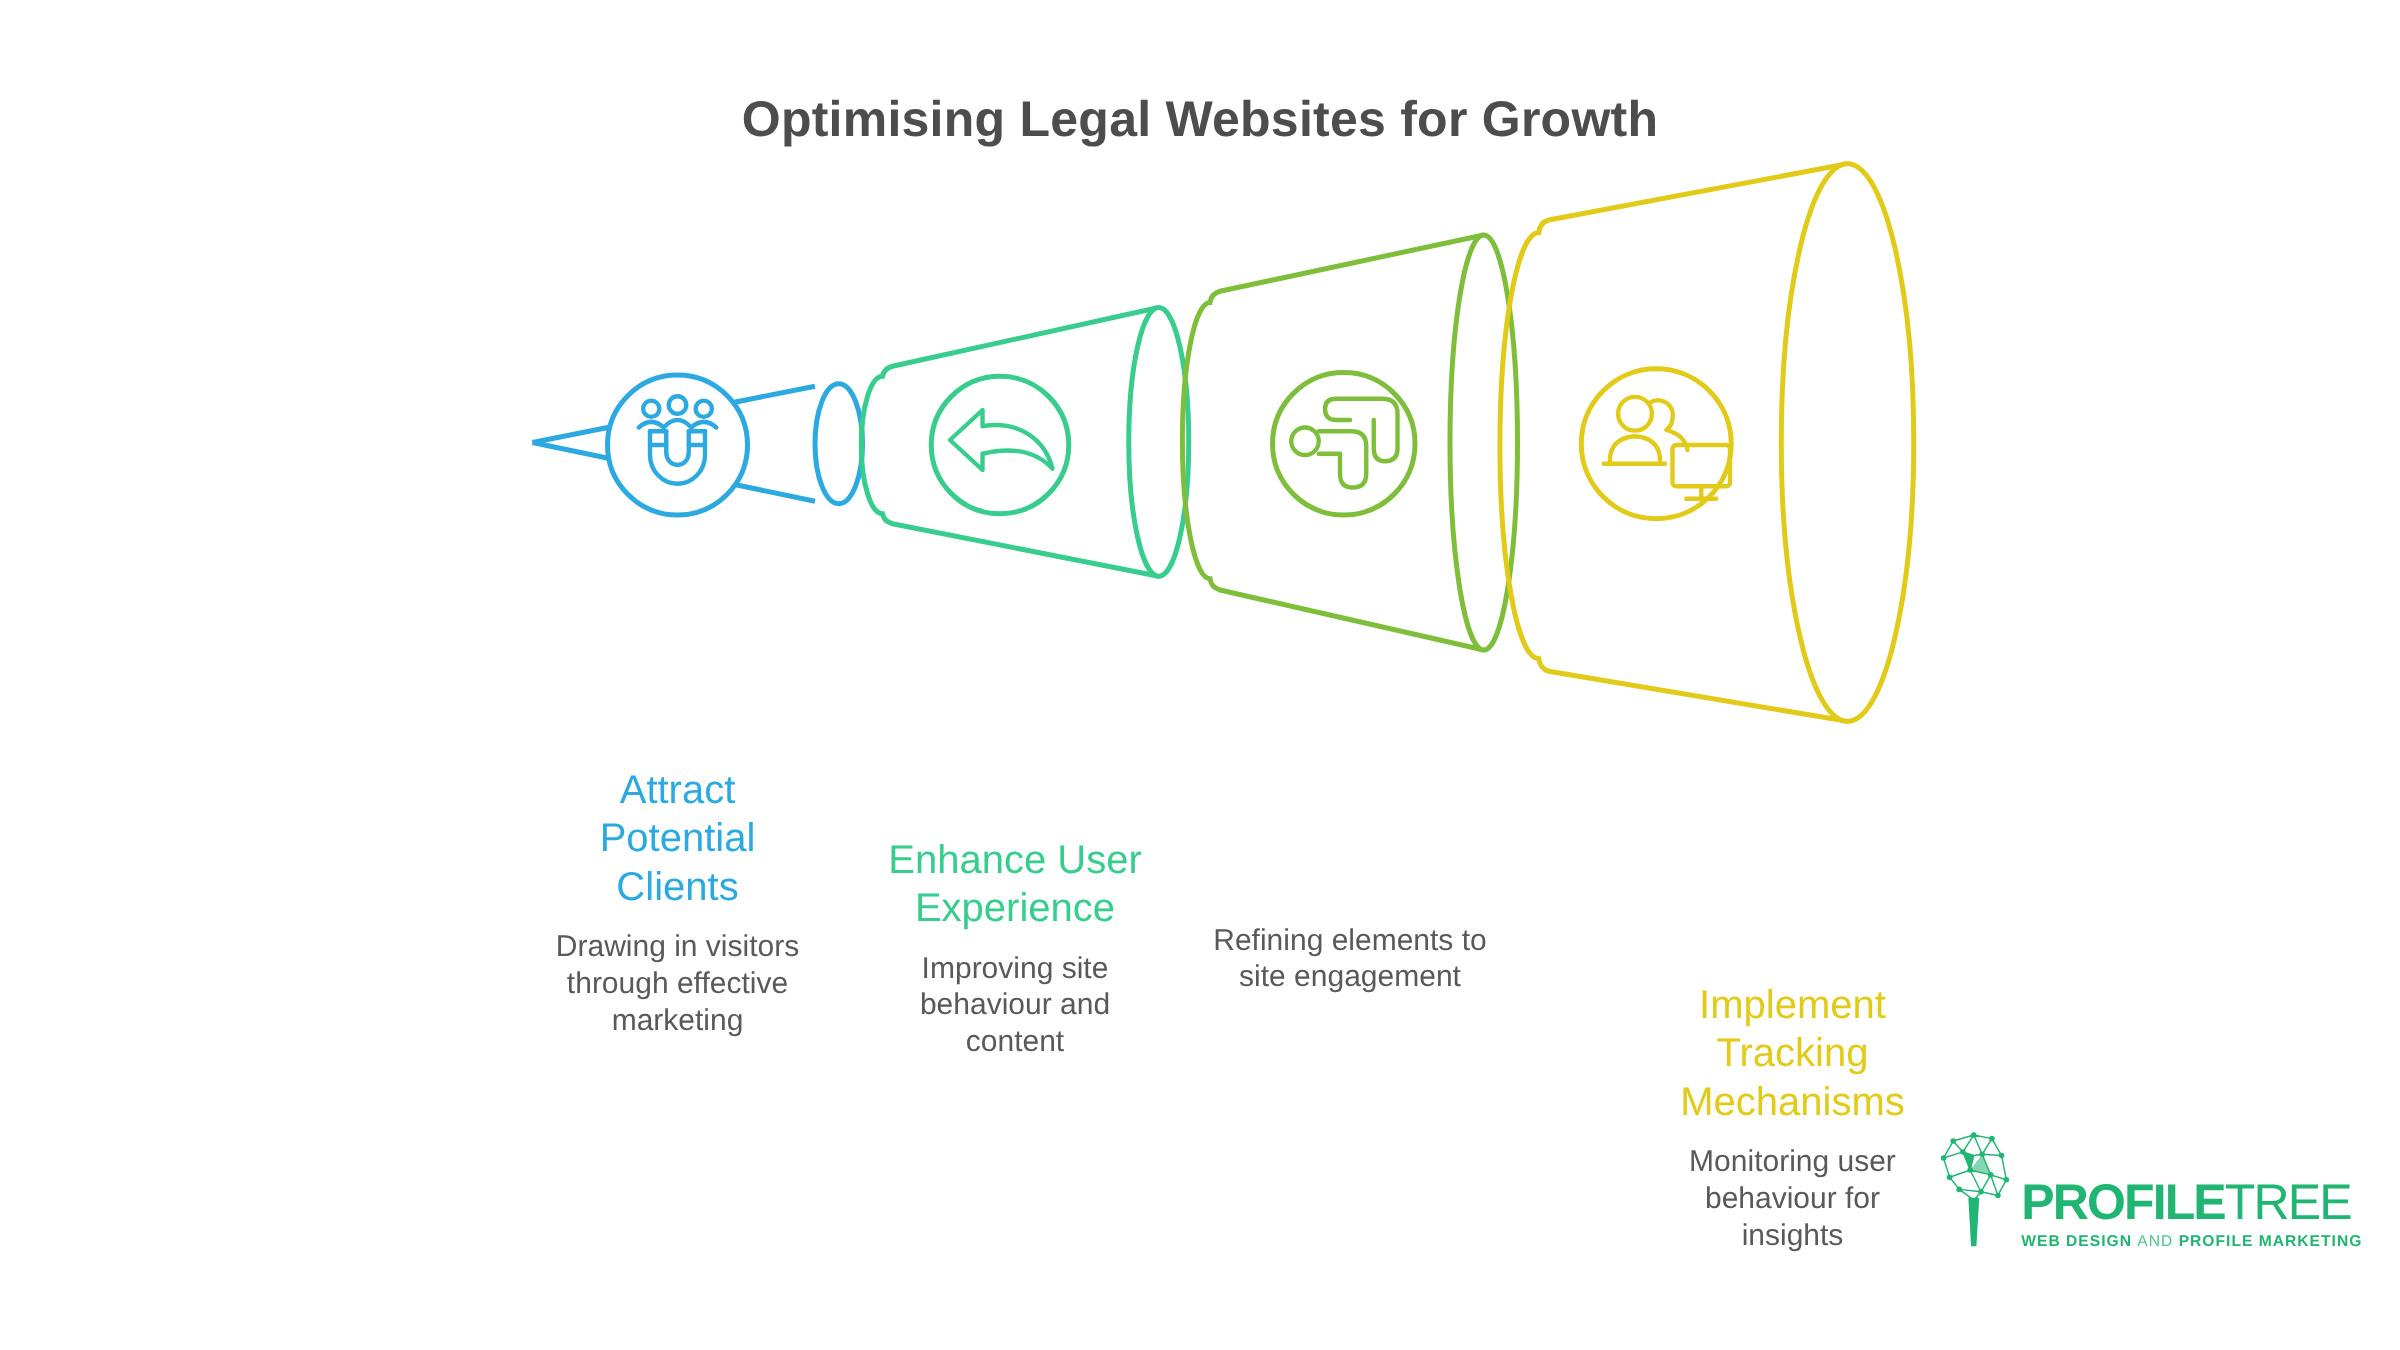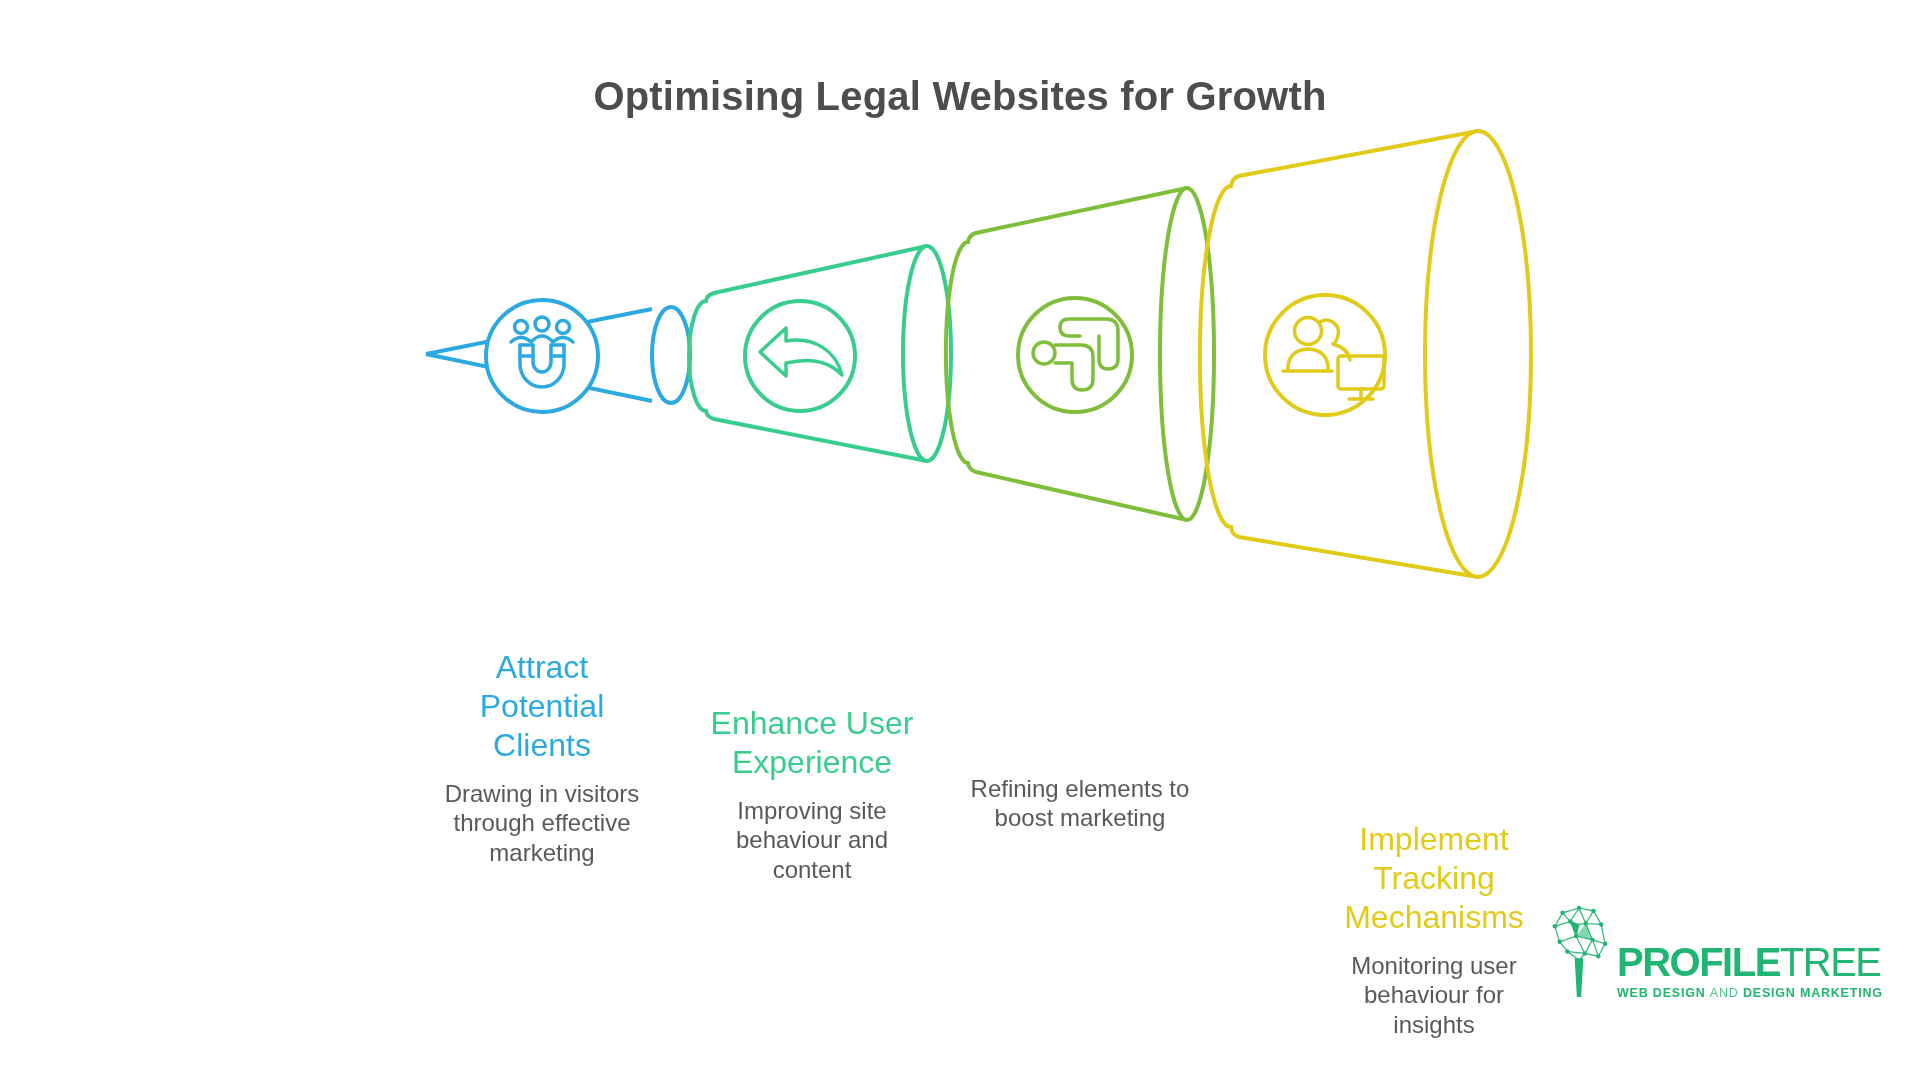--- a/index.html
+++ b/index.html
@@ -1,21 +1,21 @@
 <!DOCTYPE html>
 <html><head>
 <meta charset="utf-8">
 <style>
   html,body{margin:0;padding:0;background:#ffffff;}
   body{font-family:"Liberation Sans","DejaVu Sans",sans-serif;}
   .canvas{position:relative;width:1920px;height:1080px;background:#ffffff;overflow:hidden;}
   .main-title{position:absolute;left:0;top:74px;width:1920px;text-align:center;
     font-size:40px;font-weight:700;letter-spacing:0.2px;}
   .funnel-svg{position:absolute;left:0;top:0;width:1920px;height:1080px;}
-  .step{position:absolute;transform:translateX(-50%);text-align:center;margin-top:36px;}
+  .step{position:absolute;transform:translateX(-50%);text-align:center;}
   .step-title{font-size:32px;font-weight:400;line-height:1.22;margin:0 auto;}
   .step-desc{font-size:24px;font-weight:400;line-height:1.22;margin:14px auto 0;}
   .s1 .step-title{width:170px;} .s1 .step-desc{width:222px;}
   .s2 .step-title{width:228px;} .s2 .step-desc{width:172px;}
   .s3 .step-title{width:198px;} .s3 .step-desc{width:238px;}
   .s4 .step-title{width:212px;} .s4 .step-desc{width:182px;}
   .logo{position:absolute;left:1550px;top:903px;display:flex;align-items:flex-end;}
   .logo-text{margin-left:9px;}
   .brand{font-size:40px;line-height:1.05;letter-spacing:-1.5px;white-space:nowrap;}
   .brand .b{font-weight:800;} .brand .l{font-weight:400;}
@@ -92,21 +92,21 @@
     <div class="step-title" style="color: rgb(43, 169, 224);">Attract Potential Clients</div>
     <div class="step-desc" style="color: rgb(88, 89, 91);">Drawing in visitors through effective marketing</div>
   </div>
 
   <div class="step s2" style="left:812px;top:668px;">
     <div class="step-title" style="color: rgb(56, 205, 142);">Enhance User Experience</div>
     <div class="step-desc" style="color: rgb(88, 89, 91);">Improving site behaviour and content</div>
   </div>
 
   <div class="step s3" style="left:1080px;top:724px;">
-    <div class="step-desc" style="color: rgb(88, 89, 91);">Refining elements to boost marketing</div>
+    <div class="step-desc" style="color: rgb(88, 89, 91);">Refining elements to site engagement</div>
   </div>
 
   <div class="step s4" style="left:1434px;top:784px;">
     <div class="step-title" style="color: rgb(226, 202, 24);">Implement Tracking Mechanisms</div>
     <div class="step-desc" style="color: rgb(88, 89, 91);">Monitoring user behaviour for insights</div>
   </div>
 
   <div class="logo" style="color: rgb(33, 181, 115);">
     <svg width="58" height="97" viewBox="0 0 60 100" xmlns="http://www.w3.org/2000/svg" stroke="currentColor" fill="none" stroke-width="1.2">
       <path d="M30 5 L13 10 M30 5 L45 8 M30 5 L21 19 M30 5 L37 21 M13 10 L5 24 M13 10 L21 19
@@ -129,17 +129,17 @@
         <circle cx="44" cy="38" r="2.3"></circle>
           <circle cx="57" cy="42" r="2.3"></circle>
           <circle cx="18" cy="50" r="2.3"></circle>
         <circle cx="36" cy="52" r="2.3"></circle>
           <circle cx="50" cy="55" r="2.3"></circle>
         <path d="M25.5 57 L34.5 57 L32.2 97 L27.8 97 Z"></path>
       </g>
     </svg>
     <div class="logo-text">
       <div class="brand"><span class="b">PROFILE</span><span class="l">TREE</span></div>
-      <div class="tagline"><span>WEB DESIGN</span> <span class="and">AND</span> <span>DESIGN MARKETING</span></div>
+      <div class="tagline"><span>WEB DESIGN</span> <span class="and">AND</span> <span>PROFILE MARKETING</span></div>
     </div>
   </div>
 
 </div>
 
 </body></html>

